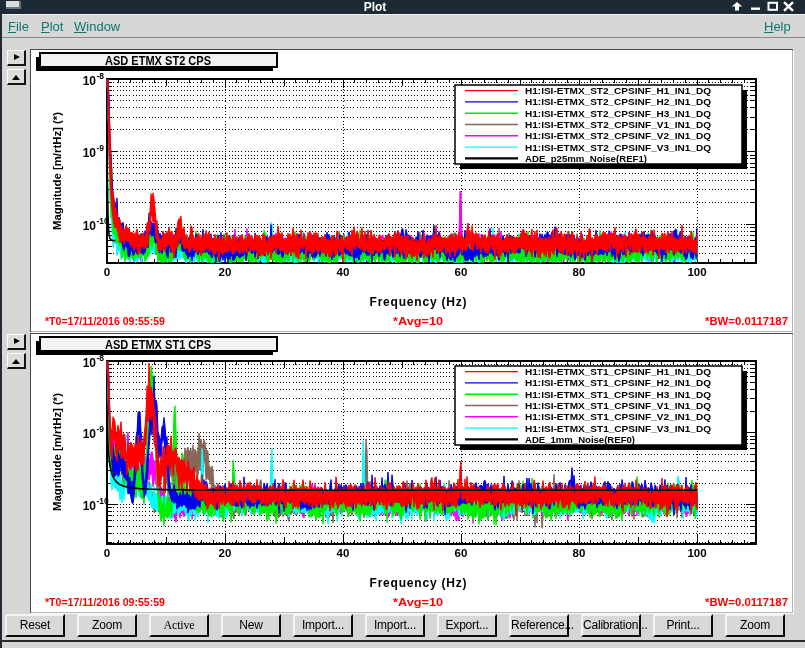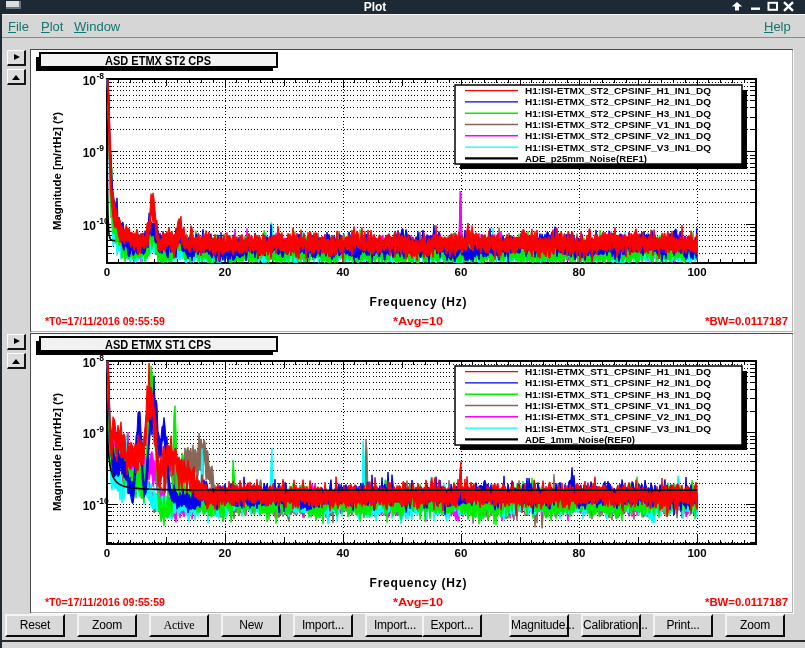--- a/index.html
+++ b/index.html
@@ -535,17 +535,17 @@
 <text x="14" y="272" font-size="10.5" font-weight="bold" fill="#f00" textLength="120" lengthAdjust="spacingAndGlyphs">*T0=17/11/2016 09:55:59</text>
     <text x="387" y="272" font-size="10.5" font-weight="bold" fill="#f00" text-anchor="middle" textLength="50" lengthAdjust="spacingAndGlyphs">*Avg=10</text>
     <text x="757" y="272" font-size="10.5" font-weight="bold" fill="#f00" text-anchor="end" textLength="83" lengthAdjust="spacingAndGlyphs">*BW=0.0117187</text>
 </svg>
 <div class="btn" style="left:5px;">Reset</div>
 <div class="btn" style="left:77px;">Zoom</div>
 <div class="btn" style="left:149px;font-family:Liberation Serif, serif;">Active</div>
 <div class="btn" style="left:221px;">New</div>
 <div class="btn" style="left:293px;">Import...</div>
 <div class="btn" style="left:365px;">Import...</div>
-<div class="btn" style="left:422px;">Export...</div>
-<div class="btn" style="left:509px;">Magnitude...</div>
+<div class="btn" style="left:437px;">Export...</div>
+<div class="btn" style="left:509px;">Reference...</div>
 <div class="btn" style="left:581px;">Calibration...</div>
 <div class="btn" style="left:653px;">Print...</div>
 <div class="btn" style="left:725px;">Zoom</div>
 <div style="position:absolute;left:0;top:640px;width:805px;height:2px;background:#2a2a2a;"></div>
 </body></html>

